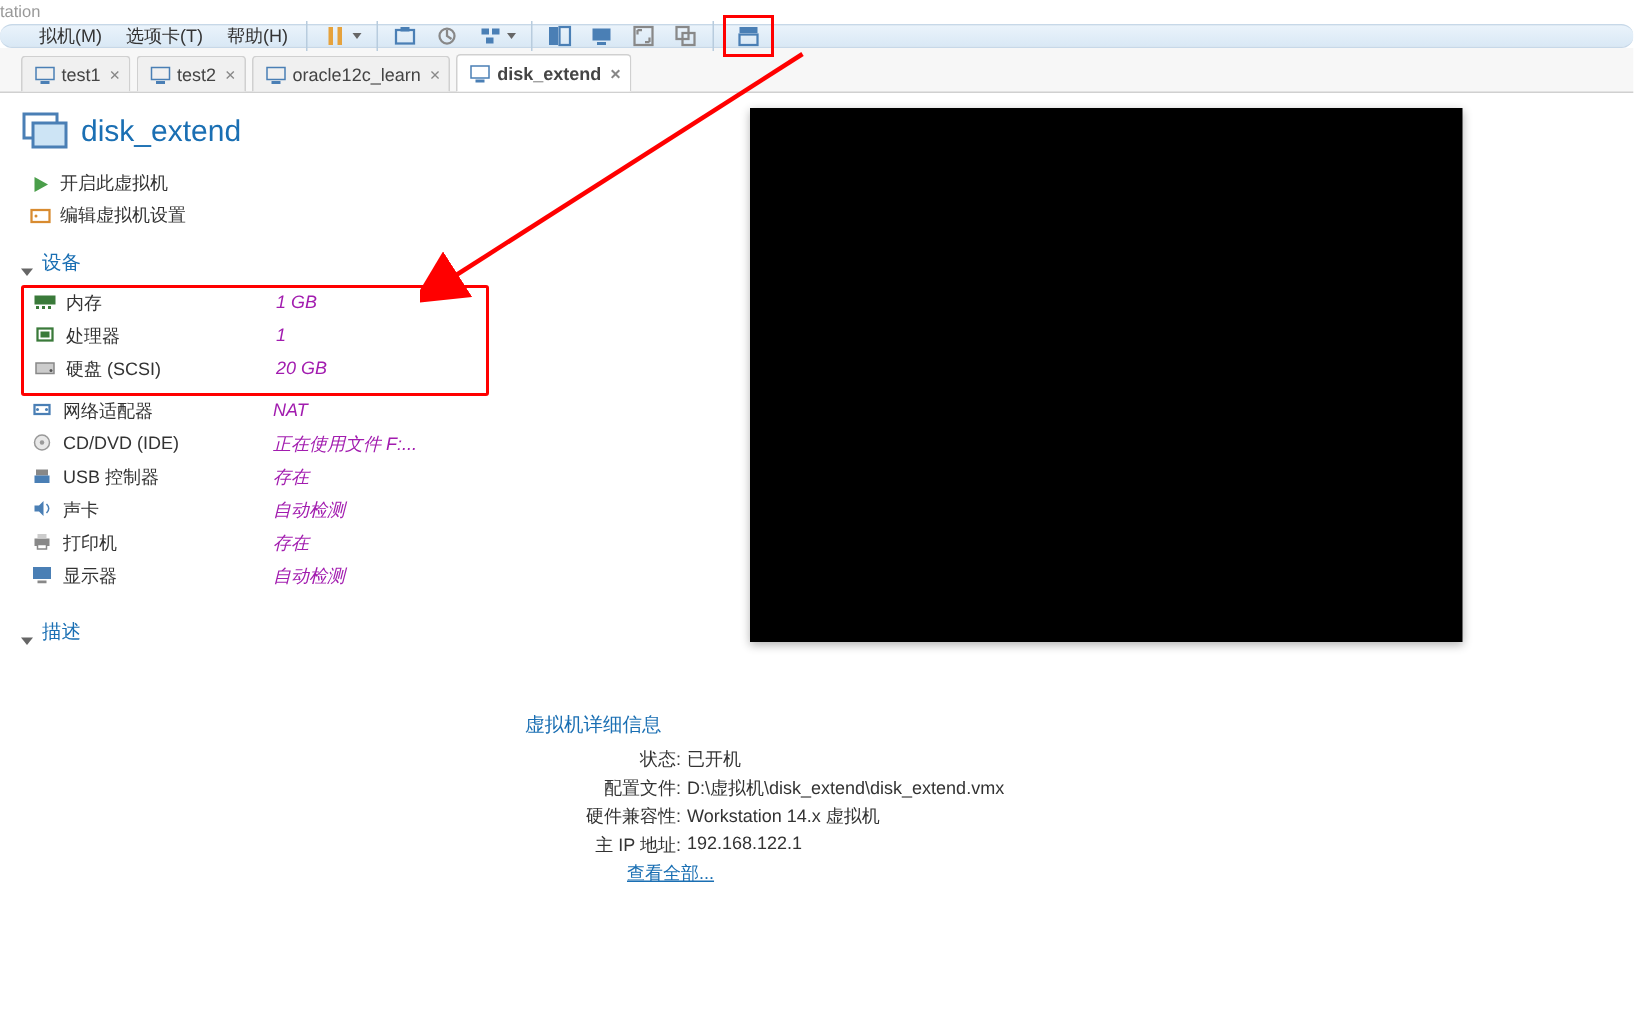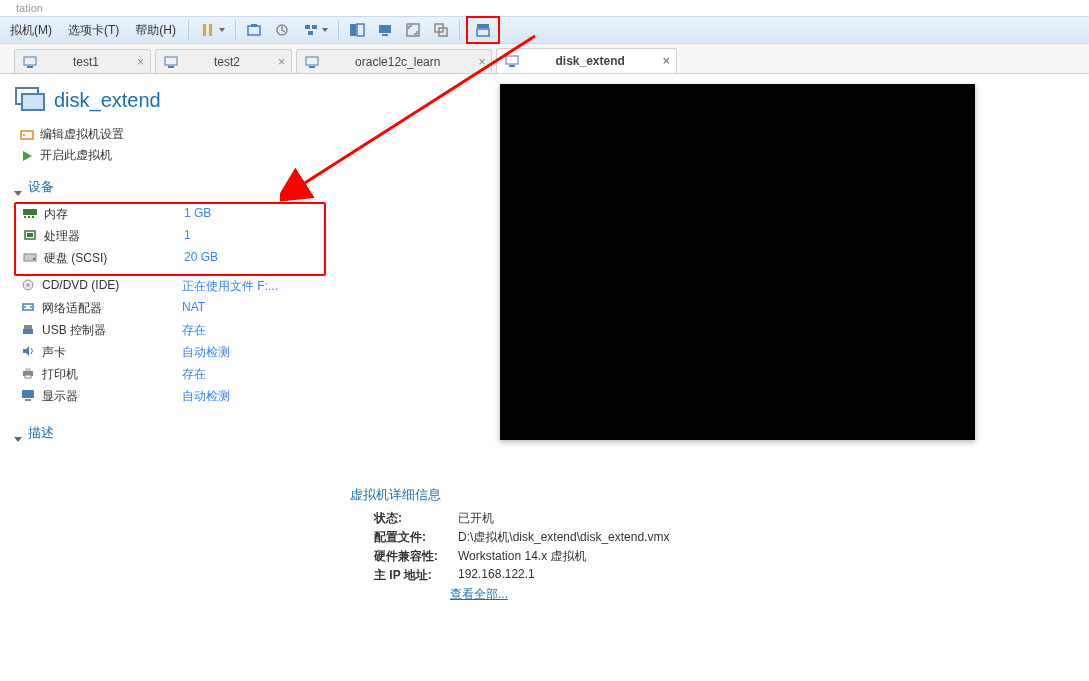--- a/index.html
+++ b/index.html
@@ -1,51 +1,51 @@
 <!DOCTYPE html>
 <html><head>
 <meta charset="utf-8">
 <style>
 * { margin: 0; padding: 0; box-sizing: border-box; font-family: "Microsoft YaHei", "Segoe UI", Arial, sans-serif; }
 body { width: 1089px; height: 681px; background: #fff; font-size: 12px; color: #333; position: relative; overflow: hidden; }
-.title-area { padding: 2px 16px; color: #999; font-size: 11px; }
-.toolbar { display: flex; align-items: center; height: 28px; background: linear-gradient(#eaf3fb,#d9e8f5); border-top: 1px solid #c7d8e8; border-bottom: 1px solid #c7d8e8; padding: 0 2px; }
+.title-area { padding: 2px 0; color: #999; font-size: 11px; }
+.toolbar { display: flex; align-items: center; height: 16px; background: linear-gradient(#eaf3fb,#d9e8f5); border-top: 1px solid #c7d8e8; border-bottom: 1px solid #c7d8e8; padding: 0 18px; border-radius: 14px; }
 .menu-item { padding: 4px 8px; color: #333; cursor: default; font-size: 12px; }
 .tb-sep { width: 1px; height: 20px; background: #b8ccde; margin: 0 4px; }
 .tb-btn { width: 24px; height: 22px; display: flex; align-items: center; justify-content: center; margin: 0 2px; cursor: pointer; }
 .tb-btn svg { width: 16px; height: 16px; }
 .tb-btn.dd { width: 34px; }
 .dd-arrow { width:0;height:0;border-left:3px solid transparent;border-right:3px solid transparent;border-top:4px solid #666;margin-left:3px; }
 .highlight-box { border: 2px solid #f00; }
 .tabs-bar { display: flex; align-items: flex-end; height: 30px; background: #f7f7f7; border-bottom: 1px solid #d0d0d0; padding-left: 14px; }
-.tab { display: flex; align-items: center; height: 24px; padding: 0 6px 0 8px; background: #f0f0f0; border: 1px solid #d0d0d0; border-bottom: none; margin-right: 4px; border-radius: 3px 3px 0 0; font-size: 12px; color: #444; cursor: pointer; gap: 32px; }
+.tab { display: flex; align-items: center; height: 24px; padding: 0 6px 0 8px; background: #f0f0f0; border: 1px solid #d0d0d0; border-bottom: none; margin-right: 4px; border-radius: 3px 3px 0 0; font-size: 12px; color: #444; cursor: pointer; }
 .tab.active { background: #fff; font-weight: bold; height: 25px; }
 .tab .tab-icon { width: 14px; height: 14px; margin-right: 4px; }
 .tab .close { margin-left: 6px; color: #888; font-size: 12px; cursor: pointer; }
 .main { display: flex; height: calc(100% - 72px); }
 .left-panel { width: 340px; padding: 10px 14px; }
 .vm-title-row { display: flex; align-items: center; margin-bottom: 10px; }
 .vm-big-icon { width: 32px; height: 32px; margin-right: 8px; }
 .vm-title { font-size: 20px; color: #1a6fb3; }
 .action-link { display: flex; align-items: center; margin: 4px 0 4px 6px; color: #333; cursor: pointer; font-size: 12px; }
 .action-link .ai { width: 14px; height: 14px; margin-right: 6px; }
 .section-hdr { display: flex; align-items: flex-end; color: #1a6fb3; font-size: 13px; margin: 14px 0 6px 0; cursor: pointer; }
 .section-hdr .caret { width:0;height:0;border-left:4px solid transparent;border-right:4px solid transparent;border-top:5px solid #666;margin-right:6px; }
 .dev-row { display: flex; height: 22px; padding-left: 6px; }
 .dev-icon { width: 16px; height: 14px; margin-right: 6px; display:flex; align-items:center; justify-content:center; }
 .dev-label { width: 140px; color: #333; }
-.dev-val { color: #3b82f6; }
+.dev-val { color: #a21caf; font-style: italic; }
 .red-box { border: 2px solid #f00; padding: 2px 0; margin: 2px 0; border-radius: 2px; }
 .right-panel { flex: 1; padding: 10px 20px 10px 0; position: relative; }
 .screen-preview { width: 475px; height: 356px; background: #000; margin-left: 160px; margin-top: 0; box-shadow: 0 2px 6px rgba(0,0,0,.3); }
 .vm-details { margin-left: 10px; margin-top: 46px; }
 .vm-details .hdr { display: flex; align-items: center; color: #1a6fb3; font-size: 13px; margin-bottom: 6px; cursor:pointer;}
 .vm-details .row { display: flex; padding-left: 24px; font-size: 12px; margin: 2px 0; }
-.vm-details .row .k { font-weight: bold; text-align: left; width: 80px; margin-right: 4px;}
-.vm-details .more { color: #1a6fb3; text-decoration: underline; margin-left: 100px; cursor:pointer; margin-top:2px;}
+.vm-details .row .k { font-weight: normal; text-align: right; width: 80px; margin-right: 4px;}
+.vm-details .more { color: #1a6fb3; text-decoration: underline; margin-left: 68px; cursor:pointer; margin-top:2px;}
 .arrow-svg { position: absolute; top: 16px; left: 280px; width: 280px; height: 190px; pointer-events: none; }
 </style>
 </head>
 <body>
 
 <div class="title-area">tation</div>
 
 <div class="toolbar">
   <span class="menu-item">拟机(M)</span>
   <span class="menu-item">选项卡(T)</span>
@@ -152,30 +152,30 @@
   <div class="left-panel">
     <div class="vm-title-row">
       <svg class="vm-big-icon" viewBox="0 0 32 32">
           <rect x="2" y="4" width="22" height="16" fill="none" stroke="#4a7fb5" stroke-width="2"></rect>
           <rect x="8" y="10" width="22" height="16" fill="#cde4f5" stroke="#4a7fb5" stroke-width="2"></rect>
         </svg>
       <span class="vm-title">disk_extend</span>
     </div>
     <div class="action-link">
       <svg class="ai" viewBox="0 0 14 14">
+          <path d="M3 2 L12 7 L3 12 Z" fill="#4a9e4a"></path>
+        </svg>
+      <span>开启此虚拟机</span>
+    </div>
+    <div class="action-link">
+      <svg class="ai" viewBox="0 0 14 14">
           <rect x="1" y="3" width="12" height="8" fill="none" stroke="#d88b30" stroke-width="1.5"></rect>
           <circle cx="4" cy="7" r="1" fill="#d88b30"></circle>
         </svg>
       <span>编辑虚拟机设置</span>
-    </div>
-    <div class="action-link">
-      <svg class="ai" viewBox="0 0 14 14">
-          <path d="M3 2 L12 7 L3 12 Z" fill="#4a9e4a"></path>
-        </svg>
-      <span>开启此虚拟机</span>
     </div>
 
     <div class="section-hdr">
       <span class="caret"></span>
       <span>设备</span>
     </div>
 
     <div class="red-box">
       <div class="dev-row">
         <span class="dev-icon">
@@ -207,37 +207,37 @@
             </svg>
           </span>
         <span class="dev-label">硬盘 (SCSI)</span>
         <span class="dev-val">20 GB</span>
       </div>
     </div>
 
     <div class="dev-row">
       <span class="dev-icon">
           <svg viewBox="0 0 16 12">
-            <circle cx="8" cy="6" r="5" fill="#e8e8e8" stroke="#999"></circle>
-            <circle cx="8" cy="6" r="1.5" fill="#999"></circle>
-          </svg>
-        </span>
-      <span class="dev-label">CD/DVD (IDE)</span>
-      <span class="dev-val">正在使用文件 F:...</span>
-    </div>
-    <div class="dev-row">
-      <span class="dev-icon">
-          <svg viewBox="0 0 16 12">
             <rect x="3" y="3" width="10" height="6" fill="none" stroke="#4a7fb5" stroke-width="1.5"></rect>
             <circle cx="5" cy="6" r="1" fill="#4a7fb5"></circle>
             <circle cx="11" cy="6" r="1" fill="#4a7fb5"></circle>
           </svg>
         </span>
       <span class="dev-label">网络适配器</span>
       <span class="dev-val">NAT</span>
+    </div>
+    <div class="dev-row">
+      <span class="dev-icon">
+          <svg viewBox="0 0 16 12">
+            <circle cx="8" cy="6" r="5" fill="#e8e8e8" stroke="#999"></circle>
+            <circle cx="8" cy="6" r="1.5" fill="#999"></circle>
+          </svg>
+        </span>
+      <span class="dev-label">CD/DVD (IDE)</span>
+      <span class="dev-val">正在使用文件 F:...</span>
     </div>
     <div class="dev-row">
       <span class="dev-icon">
           <svg viewBox="0 0 16 12">
             <rect x="4" y="2" width="8" height="4" fill="#888"></rect>
             <rect x="3" y="6" width="10" height="5" fill="#4a7fb5"></rect>
           </svg>
         </span>
       <span class="dev-label">USB 控制器</span>
       <span class="dev-val">存在</span>

